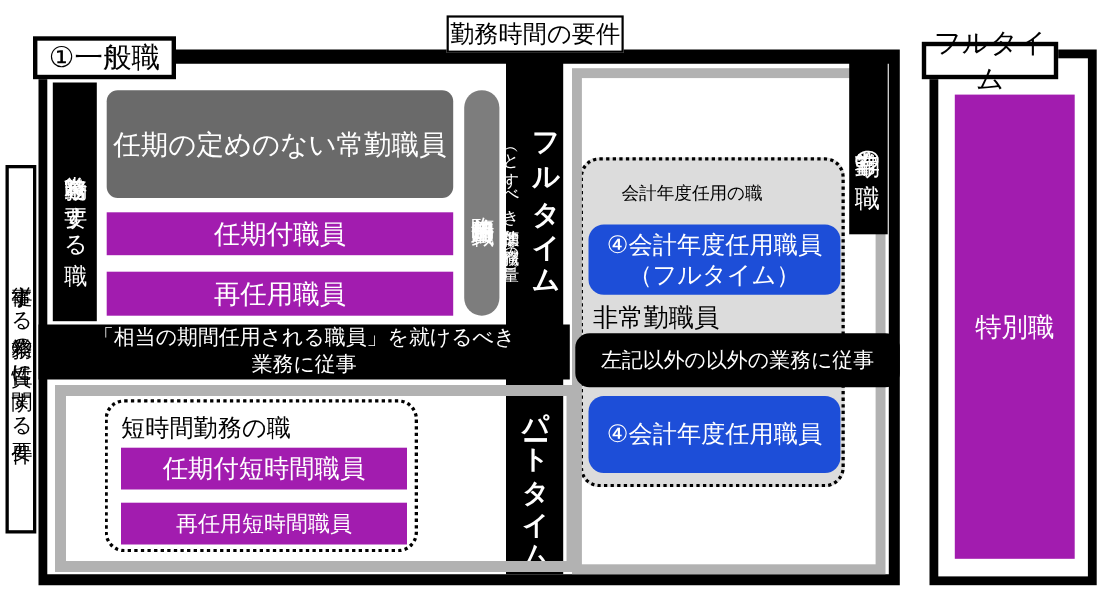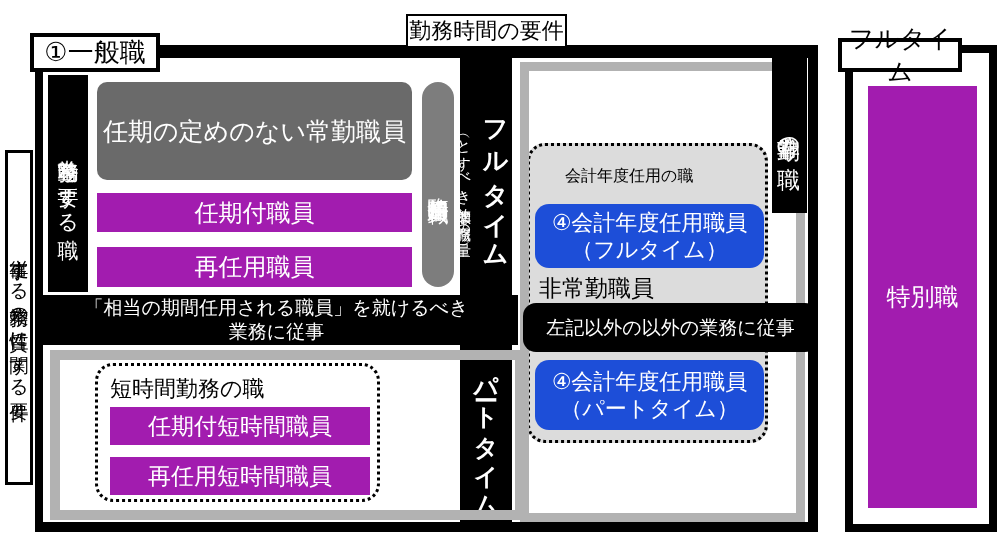--- a/index.html
+++ b/index.html
@@ -79,37 +79,36 @@
     <div class="line">業務に従事</div>
   </div>
 
   <div class="abs silver-frame" style="left:50px; top:350px; width:475px; height:170px;"></div>
 
   <div class="abs dotted" style="left:95px; top:363px; width:285px; height:139px; background:#fff; z-index:4;">
     <div class="abs" style="left:12px; top:8px; font-size:22px;">短時間勤務の職</div>
     <div class="abs center gray-bar white" style="left:12px; top:41px; width:260px; height:38px; font-size:23px;text-align:center;">
       <span>任期付短時間職員</span>
     </div>
-    <div class="abs center gray-bar white" style="left:12px; top:91px; width:260px; height:38px; font-size:23px;">
+    <div class="abs center gray-bar white" style="left:12px; top:91px; width:260px; height:38px; font-size:20px;">
       <span>再任用短時間職員</span>
     </div>
   </div>
 
   <div class="abs silver-frame" style="left:520px; top:62px; width:285px; height:460px; border-width:9px;"></div>
 
   <div class="abs dotted" style="left:527px; top:143px; width:241px; height:300px; background:#dcdcdc; z-index:2;">
     <div class="abs" style="left:11px; top:20px; font-size:16px;margin-left:24px;">会計年度任用の職</div>
     <div class="abs center pill-dark white" style="left:5px; top:58px; width:229px; height:64px; flex-direction:column; font-size:22px;">
       <div class="line">④会計年度任用職員</div>
       <div class="line">（フルタイム）</div>
     </div>
     <div class="abs" style="left:9px; top:127px; font-size:23px;">非常勤職員</div>
     <div class="abs center pill-dark white" style="left:5px; top:214px; width:229px; height:70px; flex-direction:column; font-size:22px;">
       <div class="line">④会計年度任用職員</div>
-      <div class="line">（パートタイム）</div>
     </div>
   </div>
 
   <div class="abs center white black-band" style="left:523px; top:303px; width:295px; height:49px; font-size:19px;border-radius:13px;">
     <span>左記以外の以外の業務に従事</span>
   </div>
 
   <div class="abs vwrap black-band" style="left:772px; top:57px; width:35px; height:156px;">
     <div class="vtext white" style="font-size:23px; letter-spacing:1px;">非常勤の職</div>
   </div>

